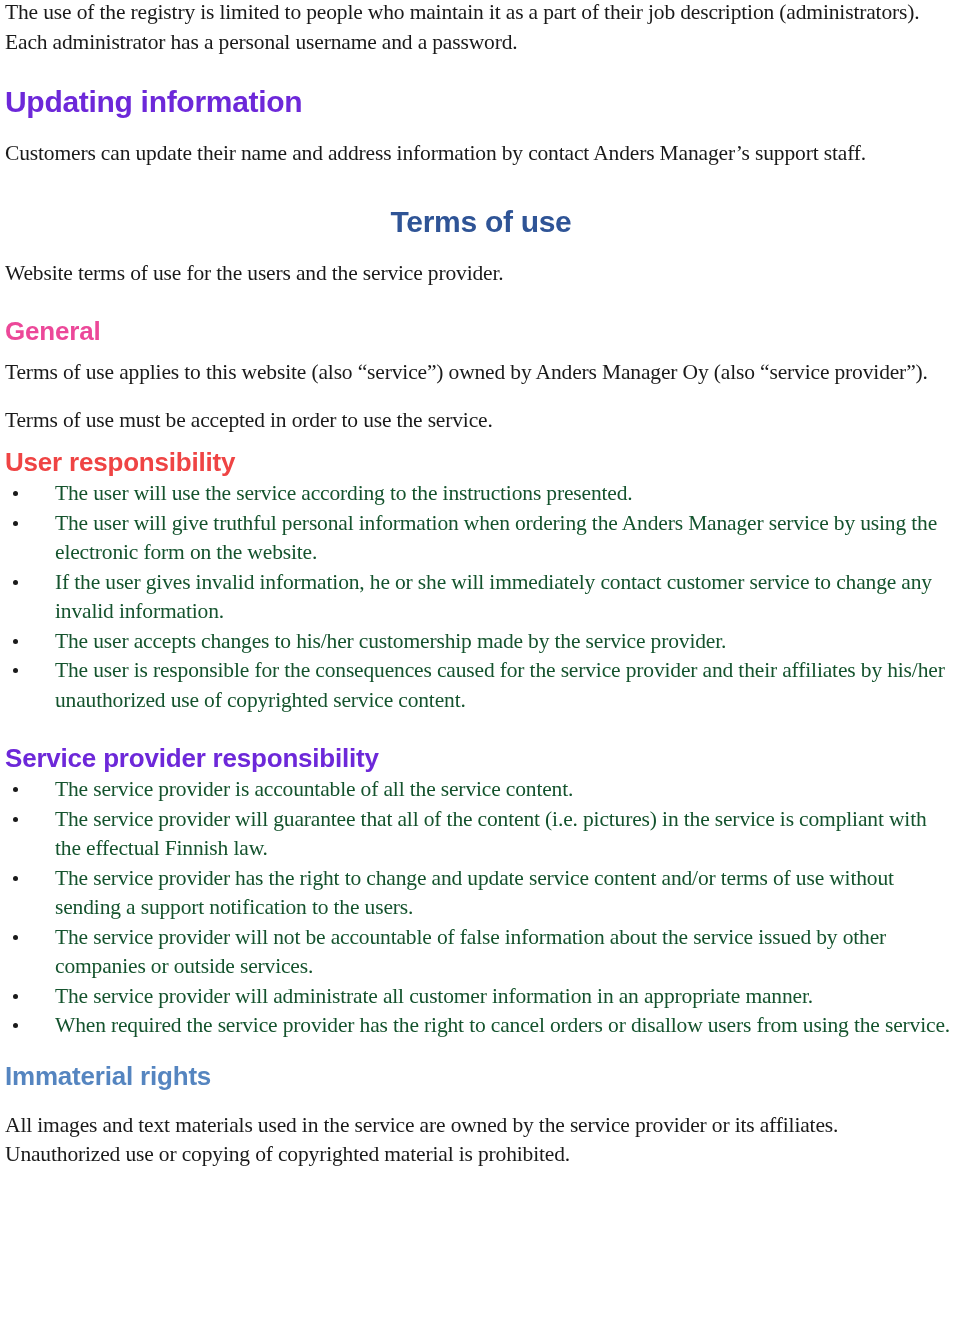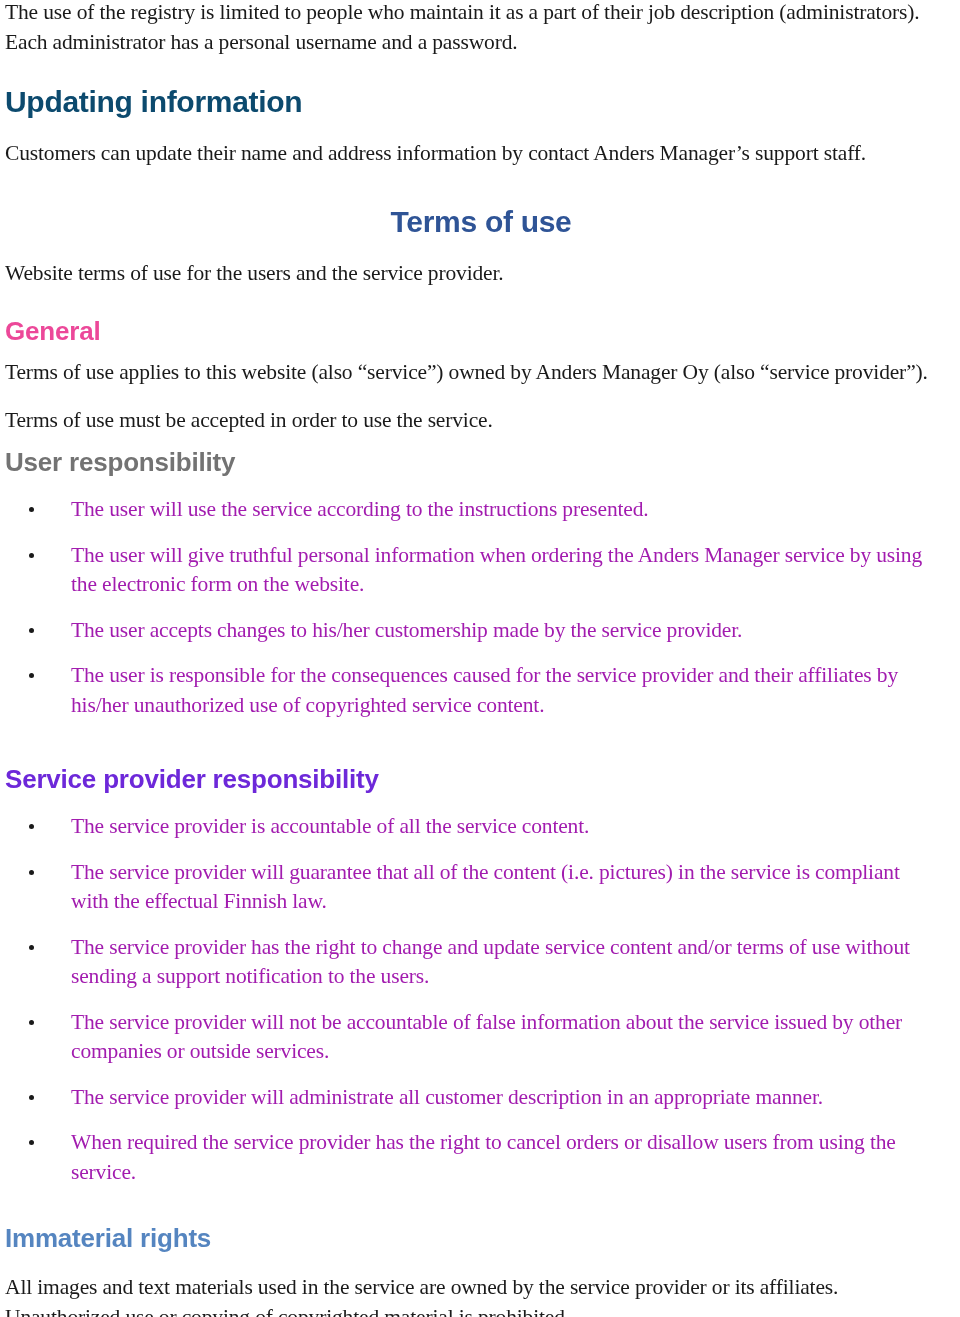--- a/index.html
+++ b/index.html
@@ -62,26 +62,26 @@
     letter-spacing: -0.2px;
   }
 
   ul.bullets {
     margin: 0;
     padding: 0;
     list-style: none;
   }
   ul.bullets > li {
     position: relative;
-    margin: 16px;
+    margin: 0;
     padding: 0 0 0 50px;
     font-size: 21.5px;
     line-height: 29.5px;
     letter-spacing: -0.15px;
-    color: #a21caf;
+    color: #14532d;
   }
   ul.bullets > li .dot {
     position: absolute;
     left: 8px;
     top: 12px;
     width: 5px;
     height: 5px;
     border-radius: 50%;
     background: #1a1a1a;
   }
@@ -89,21 +89,21 @@
 </head>
 <body>
 
 <div class="page">
   <div class="content">
 
     <p class="body-par">The use of the registry is limited to people who maintain it as a part of their job description (administrators). Each administrator has a personal username and a password.</p>
 
     <div class="gap-md"></div>
 
-    <h1 class="h-main" style="color:#0c4a6e;">Updating information</h1>
+    <h1 class="h-main" style="color:#6d28d9;">Updating information</h1>
 
     <div class="gap-sm"></div>
 
     <p class="body-par">Customers can update their name and address information by contact Anders Manager’s support staff.</p>
 
     <div class="gap-lg"></div>
 
     <h1 class="h-main" style="color:#2F5496;text-align:center;">Terms of use</h1>
 
     <div class="gap-sm"></div>
@@ -117,39 +117,40 @@
     <div class="gap-xs"></div>
 
     <p class="body-par">Terms of use applies to this website (also “service”) owned by Anders Manager Oy (also “service provider”).</p>
 
     <div class="gap-sm"></div>
 
     <p class="body-par">Terms of use must be accepted in order to use the service.</p>
 
     <div class="gap-xs"></div>
 
-    <h2 class="h-sub" style="color:#737373;">User responsibility</h2>
+    <h2 class="h-sub" style="color:#ef4444;">User responsibility</h2>
 
     <ul class="bullets">
       <li><span class="dot"></span><span>The user will use the service according to the instructions presented.</span></li>
       <li><span class="dot"></span><span>The user will give truthful personal information when ordering the Anders Manager service by using the electronic form on the website.</span></li>
+      <li><span class="dot"></span><span>If the user gives invalid information, he or she will immediately contact customer service to change any invalid information.</span></li>
       <li><span class="dot"></span><span>The user accepts changes to his/her customership made by the service provider.</span></li>
       <li><span class="dot"></span><span>The user is responsible for the consequences caused for the service provider and their affiliates by his/her unauthorized use of copyrighted service content.</span></li>
     </ul>
 
     <div class="gap-md"></div>
 
     <h2 class="h-sub" style="color:#6d28d9;">Service provider responsibility</h2>
 
     <ul class="bullets">
       <li><span class="dot"></span><span>The service provider is accountable of all the service content.</span></li>
       <li><span class="dot"></span><span>The service provider will guarantee that all of the content (i.e. pictures) in the service is compliant with the effectual Finnish law.</span></li>
       <li><span class="dot"></span><span>The service provider has the right to change and update service content and/or terms of use without sending a support notification to the users.</span></li>
       <li><span class="dot"></span><span>The service provider will not be accountable of false information about the service issued by other companies or outside services.</span></li>
-      <li><span class="dot"></span><span>The service provider will administrate all customer description in an appropriate manner.</span></li>
+      <li><span class="dot"></span><span>The service provider will administrate all customer information in an appropriate manner.</span></li>
       <li><span class="dot"></span><span>When required the service provider has the right to cancel orders or disallow users from using the service.</span></li>
     </ul>
 
     <div class="gap-sm"></div>
 
     <h2 class="h-sub" style="color:#5585C0;">Immaterial rights</h2>
 
     <div class="gap-sm"></div>
 
     <p class="body-par">All images and text materials used in the service are owned by the service provider or its affiliates. Unauthorized use or copying of copyrighted material is prohibited.</p>

